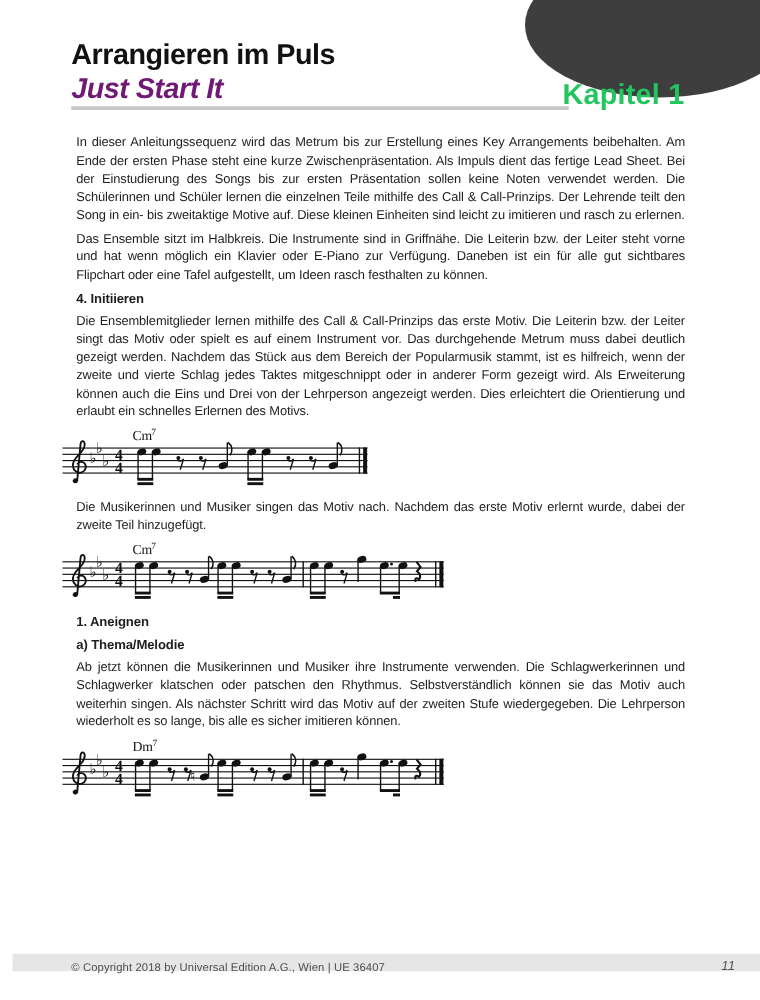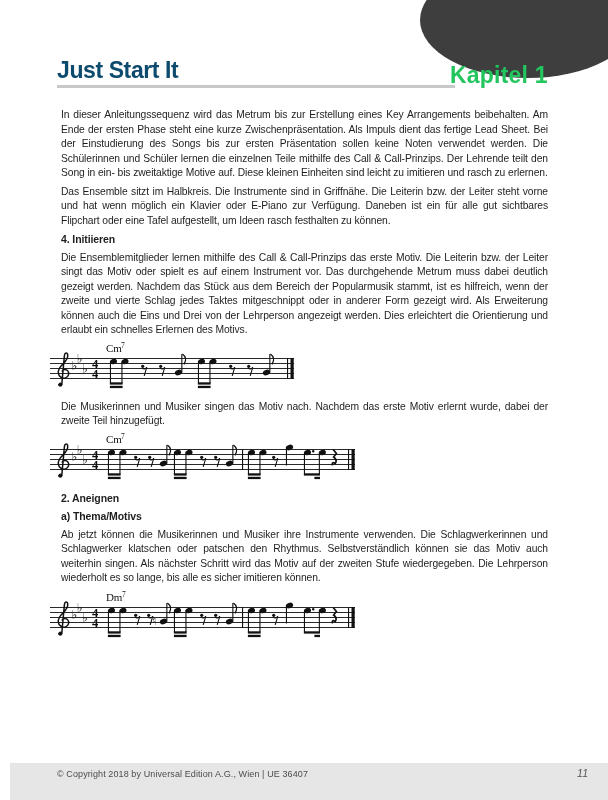--- a/index.html
+++ b/index.html
@@ -17,21 +17,21 @@
     font-size:23px;font-weight:bold;color:#22c55e;letter-spacing:0.2px;
     font-family:"Liberation Sans",sans-serif;
     margin-top:32px;
   }
   .title{
     position:absolute;left:57px;top:30px;
     font-size:23px;font-weight:bold;letter-spacing:-0.4px;color:#111;
   }
   .subtitle{
     position:absolute;left:57px;top:57px;
-    font-size:23px;font-weight:bold;letter-spacing:-0.4px;color:#0c4a6e;
+    font-size:23px;font-weight:bold;font-style:italic;letter-spacing:-0.4px;color:#701a75;
   }
   .title-rule{
     position:absolute;left:57px;top:85px;width:398px;height:3px;background:#c8c8c8;
   }
   
   .column{
     position:absolute;left:57px;top:104px;width:495px;
     font-size:10.3px;line-height:14.5px;letter-spacing:-0.1px;color:#1e1e1e;
   }
   .column p{margin:4px;text-align:justify;}
@@ -44,21 +44,21 @@
   .score-wrap2{margin-top:4px;}
   .score-wrap3{margin-top:5px;}
   .mus{font:12px "DejaVu Sans",sans-serif;fill:#111;}
   .ts{font:bold 12.5px "Liberation Serif",serif;fill:#111;}
   .chord{font:11px "Liberation Serif",serif;fill:#111;}
   .chordsup{font:7.5px "Liberation Serif",serif;fill:#111;}
   .ink{fill:#111;}
   .stroke{fill:none;stroke:#111;}
   
   .footer-bar{
-    position:absolute;left:10px;top:763px;width:598px;height:38px;background:#e6e6e6;
+    position:absolute;left:10px;top:763px;width:598px;height:14px;background:#e6e6e6;
   }
   .footer-copy{
     position:absolute;left:47px;top:6px;font-size:9px;color:#4d4d4d;letter-spacing:0.1px;
   }
   .footer-page{
     position:absolute;right:20px;top:4px;font-size:10.5px;font-style:italic;color:#555;
   }
 </style>
 </head>
 <body>
@@ -113,20 +113,21 @@
         <rect class="ink" x="14.8" y="0" width="1.1" height="22"></rect>
         <rect class="ink" x="-0.1" y="20.8" width="16.1" height="2.3"></rect>
         <rect class="ink" x="10.4" y="24.3" width="5.6" height="2.3"></rect>
       </g>
     </defs>
   </svg>
 
   <div class="chapter-ellipse">
     <span class="chapter-label">Kapitel 1</span>
   </div>
+  <div class="title">Arrangieren im Puls</div>
   <div class="subtitle">Just Start It</div>
   <div class="title-rule"></div>
 
   <div class="column">
 
     <p>In dieser Anleitungssequenz wird das Metrum bis zur Erstellung eines Key Arrangements beibehalten. Am Ende der ersten Phase steht eine kurze Zwischenpräsentation. Als Impuls dient das fertige Lead Sheet. Bei der Einstudierung des Songs bis zur ersten Präsentation sollen keine Noten verwendet werden. Die Schülerinnen und Schüler lernen die einzelnen Teile mithilfe des Call &amp; Call-Prinzips. Der Lehrende teilt den Song in ein- bis zweitaktige Motive auf. Diese kleinen Einheiten sind leicht zu imitieren und rasch zu erlernen.</p>
 
     <p>Das Ensemble sitzt im Halbkreis. Die Instrumente sind in Griffnähe. Die Leiterin bzw. der Leiter steht vorne und hat wenn möglich ein Klavier oder E-Piano zur Verfügung. Daneben ist ein für alle gut sichtbares Flipchart oder eine Tafel aufgestellt, um Ideen rasch festhalten zu können.</p>
 
     <p class="h-bold gap9">4. Initiieren</p>
@@ -192,22 +193,22 @@
         <use href="#noteq" x="238" y="14.5"></use>
         <use href="#d8p16" x="256" y="19.5"></use>
         <use href="#restq" x="284" y="16.5"></use>
         <g>
           <rect class="ink" x="300" y="16" width="1.1" height="20.9"></rect>
           <rect class="ink" x="303.5" y="16" width="3.2" height="20.9"></rect>
         </g>
       </svg>
     </div>
 
-    <p class="h-bold gap38">2. Aneignen</p>
-    <p class="h-bold">a) Thema/Motivs</p>
+    <p class="h-bold gap38">1. Aneignen</p>
+    <p class="h-bold">a) Thema/Melodie</p>
     <p>Ab jetzt können die Musikerinnen und Musiker ihre Instrumente verwenden. Die Schlagwerkerinnen und Schlagwerker klatschen oder patschen den Rhythmus. Selbstverständlich können sie das Motiv auch weiterhin singen. Als nächster Schritt wird das Motiv auf der zweiten Stufe wiedergegeben. Die Lehrperson wiederholt es so lange, bis alle es sicher imitieren können.</p>
 
     <div class="score-wrap3">
       <svg class="score" width="310" height="54" viewBox="0 0 310 54">
         <g>
           <rect class="ink" x="2" y="16" width="305" height="0.9"></rect>
           <rect class="ink" x="2" y="21" width="305" height="0.9"></rect>
           <rect class="ink" x="2" y="26" width="305" height="0.9"></rect>
           <rect class="ink" x="2" y="31" width="305" height="0.9"></rect>
           <rect class="ink" x="2" y="36" width="305" height="0.9"></rect>

